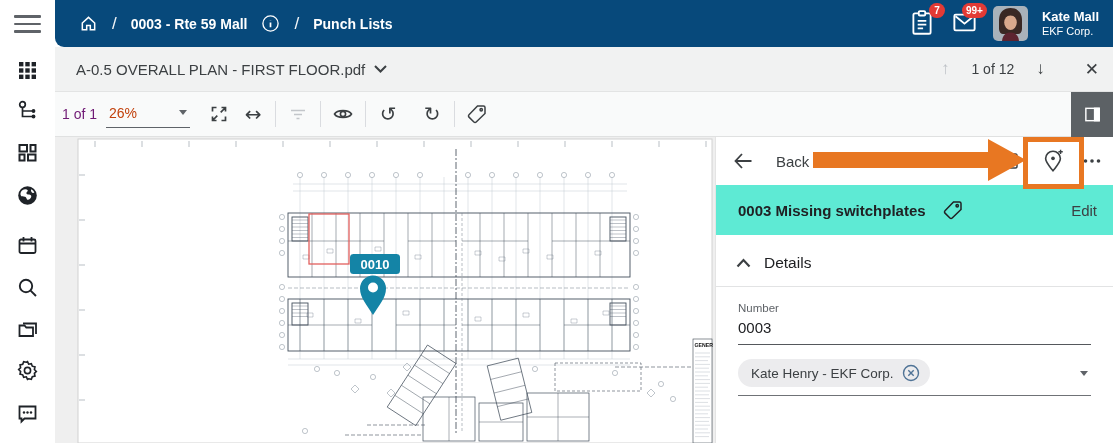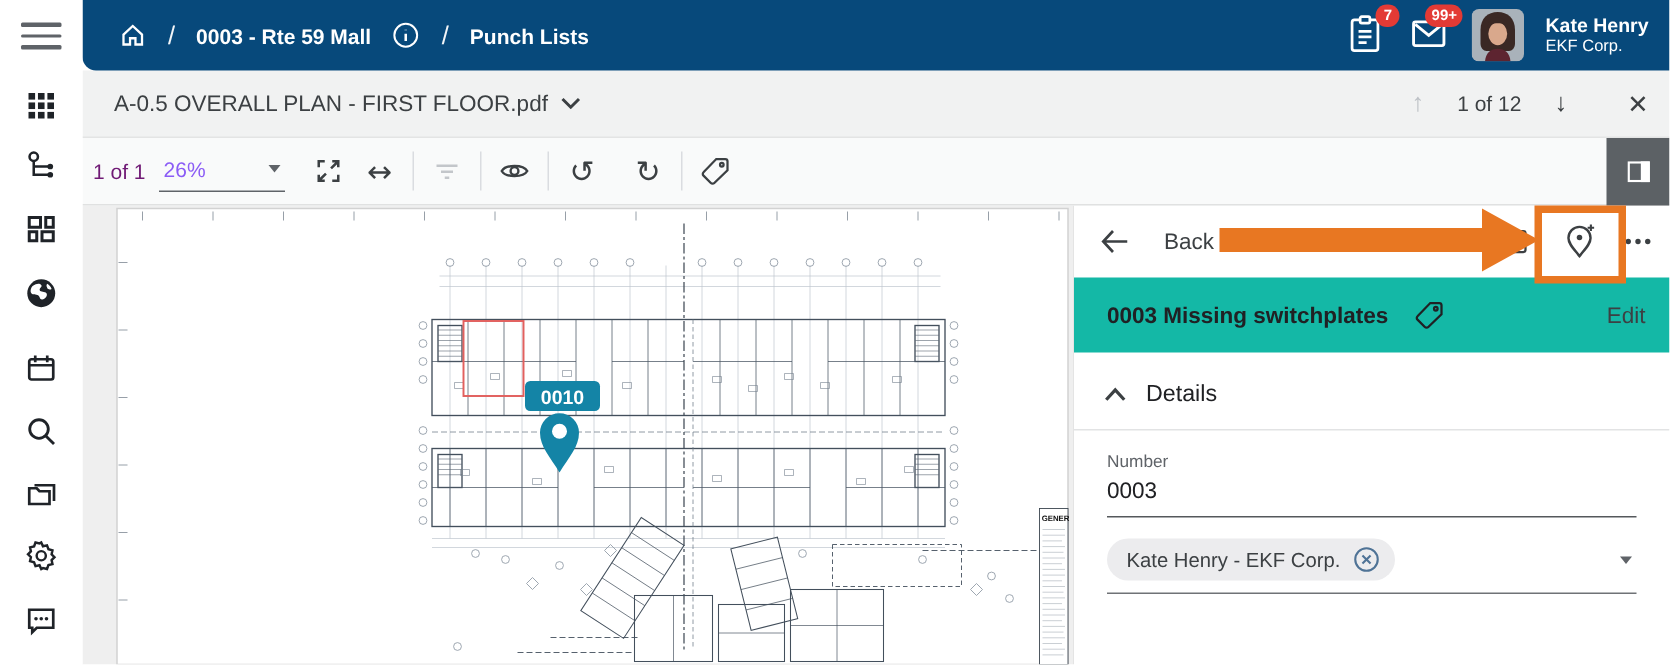--- a/index.html
+++ b/index.html
@@ -33,39 +33,39 @@
   .doc-title { margin-left:21px; font-size:15px; color:#3c4043; display:flex; align-items:center; gap:9px; cursor:pointer; }
   .docbar-right { margin-left:auto; margin-right:14px; display:flex; align-items:center; gap:22px; color:#3c4043; }
   .pg-ind { font-size:14px; }
   .nav-ar { font-size:17px; cursor:pointer; background:none; border:none; color:#3c4043; }
   .nav-ar.dis { color:#bdc1c6; cursor:default; }
 
   
   .vtb { position:absolute; left:55px; top:92px; width:1058px; height:45px; background:#f9fafa; border-bottom:1px solid #e0e1e1; display:flex; align-items:center; z-index:3; }
   .vtb .lbl { font-size:14px; color:#701a75; margin-left:7px; }
   .zoom-sel { margin-left:9px; width:84px; border-bottom:1px solid #5f6368; display:flex; align-items:center; justify-content:space-between; padding:4px 3px 6px 3px; cursor:pointer; }
-  .zoom-sel .zv { font-size:14px; color:#8b5cf6; }
+  .zoom-sel .zv { font-size:14px; color:#c2410c; }
   .tri-dn { width:0; height:0; border-left:4.5px solid transparent; border-right:4.5px solid transparent; border-top:5px solid #5f6368; }
   .vtb-btn { width:34px; height:34px; display:flex; align-items:center; justify-content:center; cursor:pointer; color:#3c4043; background:none; border:none; }
   .vtb-btn svg { display:block; }
   .vtb-sep { width:1px; height:26px; background:#dadce0; margin:0 5px; }
   .rot { font-size:20px; color:#3c4043; font-family:"DejaVu Sans", sans-serif; }
   .panel-toggle { position:absolute; right:0; top:0; width:42px; height:45px; background:#5c6165; border:none; display:flex; align-items:center; justify-content:center; cursor:pointer; }
 
   
   .viewer { position:absolute; left:55px; top:137px; width:660px; height:306px; background:#efefef; z-index:1; }
   .viewer svg { display:block; }
 
   
   .panel { position:absolute; left:715px; top:137px; width:398px; height:306px; background:#fff; border-left:1px solid #e4e4e4; z-index:2; }
   .p-head { position:relative; height:48px; display:flex; align-items:center; }
   .back { display:flex; align-items:center; gap:24px; margin-left:18px; color:#3c4043; font-size:15px; cursor:pointer; background:none; border:none; }
   .p-head-icons { position:absolute; right:8px; top:0; height:48px; display:flex; align-items:center; gap:8px; }
   .ph-btn { width:36px; height:36px; display:flex; align-items:center; justify-content:center; background:none; border:none; cursor:pointer; color:#3c4043; }
-  .p-title { height:50px; background:#14b8a6; display:flex; align-items:center; padding:0 16px 0 22px; }
+  .p-title { height:50px; background:#5eead4; display:flex; align-items:center; padding:0 16px 0 22px; }
   .p-title .tt { font-size:15px; font-weight:700; color:#202124; }
   .p-title .tag { margin-left:16px; display:flex; cursor:pointer; }
   .p-title .edit { margin-left:auto; font-size:15px; color:#3c4043; cursor:pointer; background:none; border:none; }
   .sec-hd { display:flex; align-items:center; gap:13px; margin:19px 0 0 20px; cursor:pointer; }
   .sec-hd .sl { font-size:15.5px; font-weight:500; color:#202124; }
   .divider { height:1px; background:#e2e3e4; margin-top:14px; }
   .fld { margin:15px 22px 0 22px; }
   .fld .flabel { font-size:11.5px; color:#5f6368; }
   .fld .fvalue { font-size:15px; color:#202124; margin-top:5px; padding-bottom:8px; border-bottom:1px solid #55585c; cursor:text; }
   .fld2 { margin:14px 22px 0 22px; }
@@ -205,21 +205,21 @@
       <div class="avatar">
         <svg width="35" height="35" viewBox="0 0 35 35">
             <rect width="35" height="35" fill="#a9b2ba"></rect>
             <path d="M6 14c0-8 5-12 11.5-12S29 6 29 14v9c0 3-2 5-4 5H10c-2 0-4-2-4-5z" fill="#3a2824"></path>
             <ellipse cx="17.5" cy="16.5" rx="6.3" ry="7.6" fill="#d9a88c"></ellipse>
             <path d="M9 35c.5-6 4-8.5 8.5-8.5S25.5 29 26 35z" fill="#5d2430"></path>
             <path d="M10.8 13.5c-.3-5 2.6-7.8 6.7-7.8s7 2.8 6.7 7.8c-1.8-2.8-3.3-4-6.7-4s-4.9 1.2-6.7 4z" fill="#3a2824"></path>
           </svg>
       </div>
       <div class="user-id">
-        <div class="nm">Kate Henry</div>
+        <div class="nm">Kate Mall</div>
         <div class="co">EKF Corp.</div>
       </div>
     </div>
   </header>
 
   <div class="docbar">
     <div class="doc-title">
       <span>A-0.5 OVERALL PLAN - FIRST FLOOR.pdf</span>
       <svg width="13" height="8" viewBox="0 0 13 8" fill="none" stroke="#3c4043" stroke-width="2">
           <path d="M1 1l5.5 5.5L12 1"></path>

